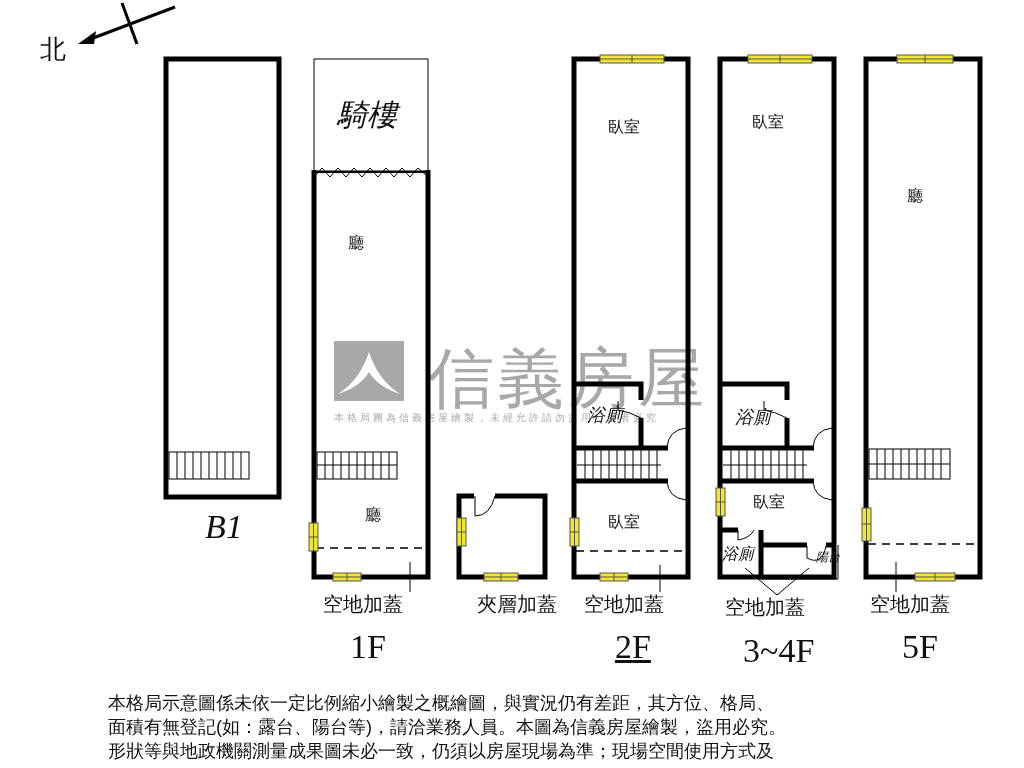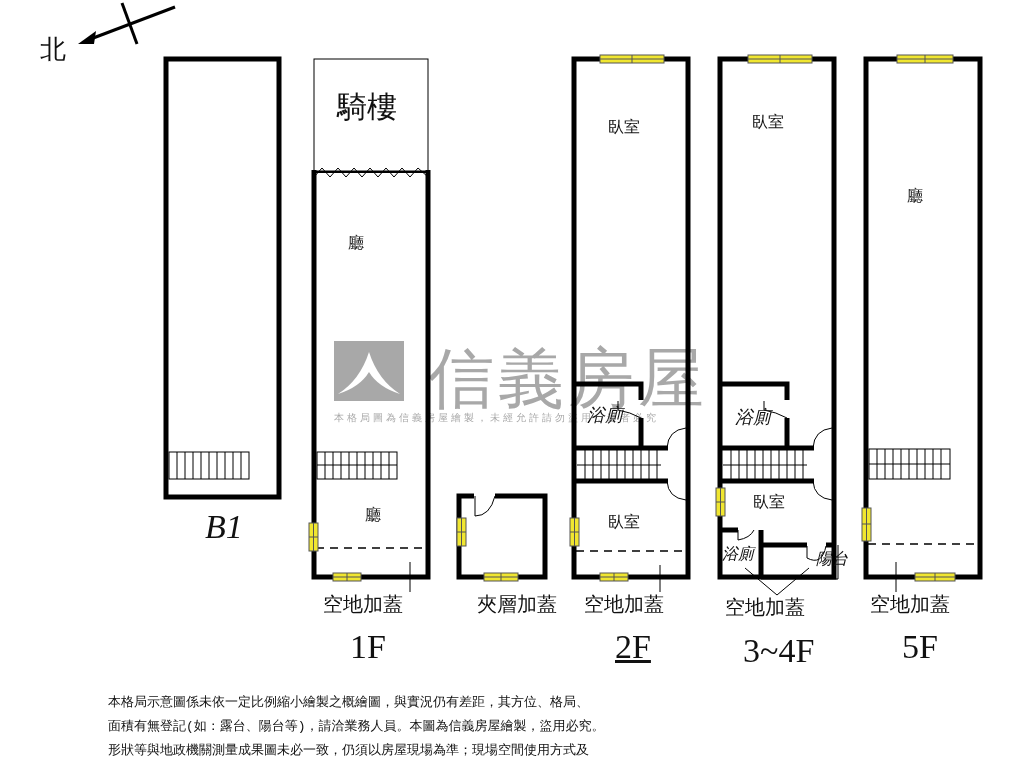--- a/index.html
+++ b/index.html
@@ -10,22 +10,22 @@
   .room { font-size:16px; }
   .room-sm { font-size:18px;font-style:italic; }
   .room-lg { font-size:30px; }
   .addon { font-size:20px; }
   .floor { font-size:34px; font-family:"Liberation Serif", "DejaVu Serif", serif; }
   .north { font-size:26px; }
   .wm-title { position:absolute; left:428px; top:334px; font-size:66px; color:#9a9a9a; letter-spacing:4px;
               font-family:"DejaVu Sans", sans-serif; opacity:0.85; }
   .wm-sub { position:absolute; left:334px; top:411px; font-size:10px; color:#9a9a9a; letter-spacing:3px;
             font-family:Liberation Mono, monospace; opacity:0.85; }
-  #disclaimer { position:absolute; left:108px; top:691px; width:820px; font-size:13px; line-height:24px; color:#111;
-                font-family:Liberation Mono, monospace; }
+  #disclaimer { position:absolute; left:108px; top:691px; width:820px; font-size:18px; line-height:24px; color:#111;
+                font-family:Liberation Sans, sans-serif; }
   #disclaimer div { white-space:nowrap; }
 </style>
 </head>
 <body>
 
 <div id="canvas">
 
   <svg width="1024" height="768">
     <g opacity="0.85">
       <rect x="334" y="341" width="70" height="60" fill="#9a9a9a"></rect>
@@ -232,33 +232,33 @@
       <g>
         <rect x="915" y="573" width="40" height="8" fill="#f0e630" stroke="#555" stroke-width="1"></rect>
         <line x1="935" y1="573" x2="935" y2="581" stroke="#555"></line>
         <line x1="915" y1="577" x2="955" y2="577" stroke="#555"></line>
       </g>
     </g>
   </svg>
 
   <div class="lbl north" style="left:40px; top:36px;">北</div>
 
-  <div class="lbl room-lg" style="left:337px; top:92px;">騎樓</div>
+  <div class="lbl room-lg" style="left:337px; top:100px;font-style:italic;">騎樓</div>
   <div class="lbl room" style="left:348px; top:235px;">廳</div>
   <div class="lbl room" style="left:365px; top:507px;">廳</div>
 
   <div class="lbl room" style="left:608px; top:119px;">臥室</div>
   <div class="lbl room-sm" style="left:587px; top:406px;">浴廁</div>
   <div class="lbl room" style="left:608px; top:514px;">臥室</div>
 
   <div class="lbl room" style="left:752px; top:114px;">臥室</div>
   <div class="lbl room-sm" style="left:735px; top:408px;">浴廁</div>
   <div class="lbl room" style="left:753px; top:494px;">臥室</div>
   <div class="lbl room-sm" style="left:722px; top:546px; font-size:16px;">浴廁</div>
-  <div class="lbl room-sm" style="left:780px; top:551px; font-size:16px;padding-left:36px;">陽台</div>
+  <div class="lbl room-sm" style="left:780px; top:551px; font-size:12px;padding-left:36px;">陽台</div>
 
   <div class="lbl room" style="left:907px; top:188px;">廳</div>
 
   <div class="lbl addon" style="left:323px; top:594px;">空地加蓋</div>
   <div class="lbl addon" style="left:477px; top:594px;">夾層加蓋</div>
   <div class="lbl addon" style="left:584px; top:594px;">空地加蓋</div>
   <div class="lbl addon" style="left:725px; top:597px;">空地加蓋</div>
   <div class="lbl addon" style="left:870px; top:594px;">空地加蓋</div>
 
   <div class="lbl floor" style="left:205px; top:510px;font-style:italic;">B1</div>

